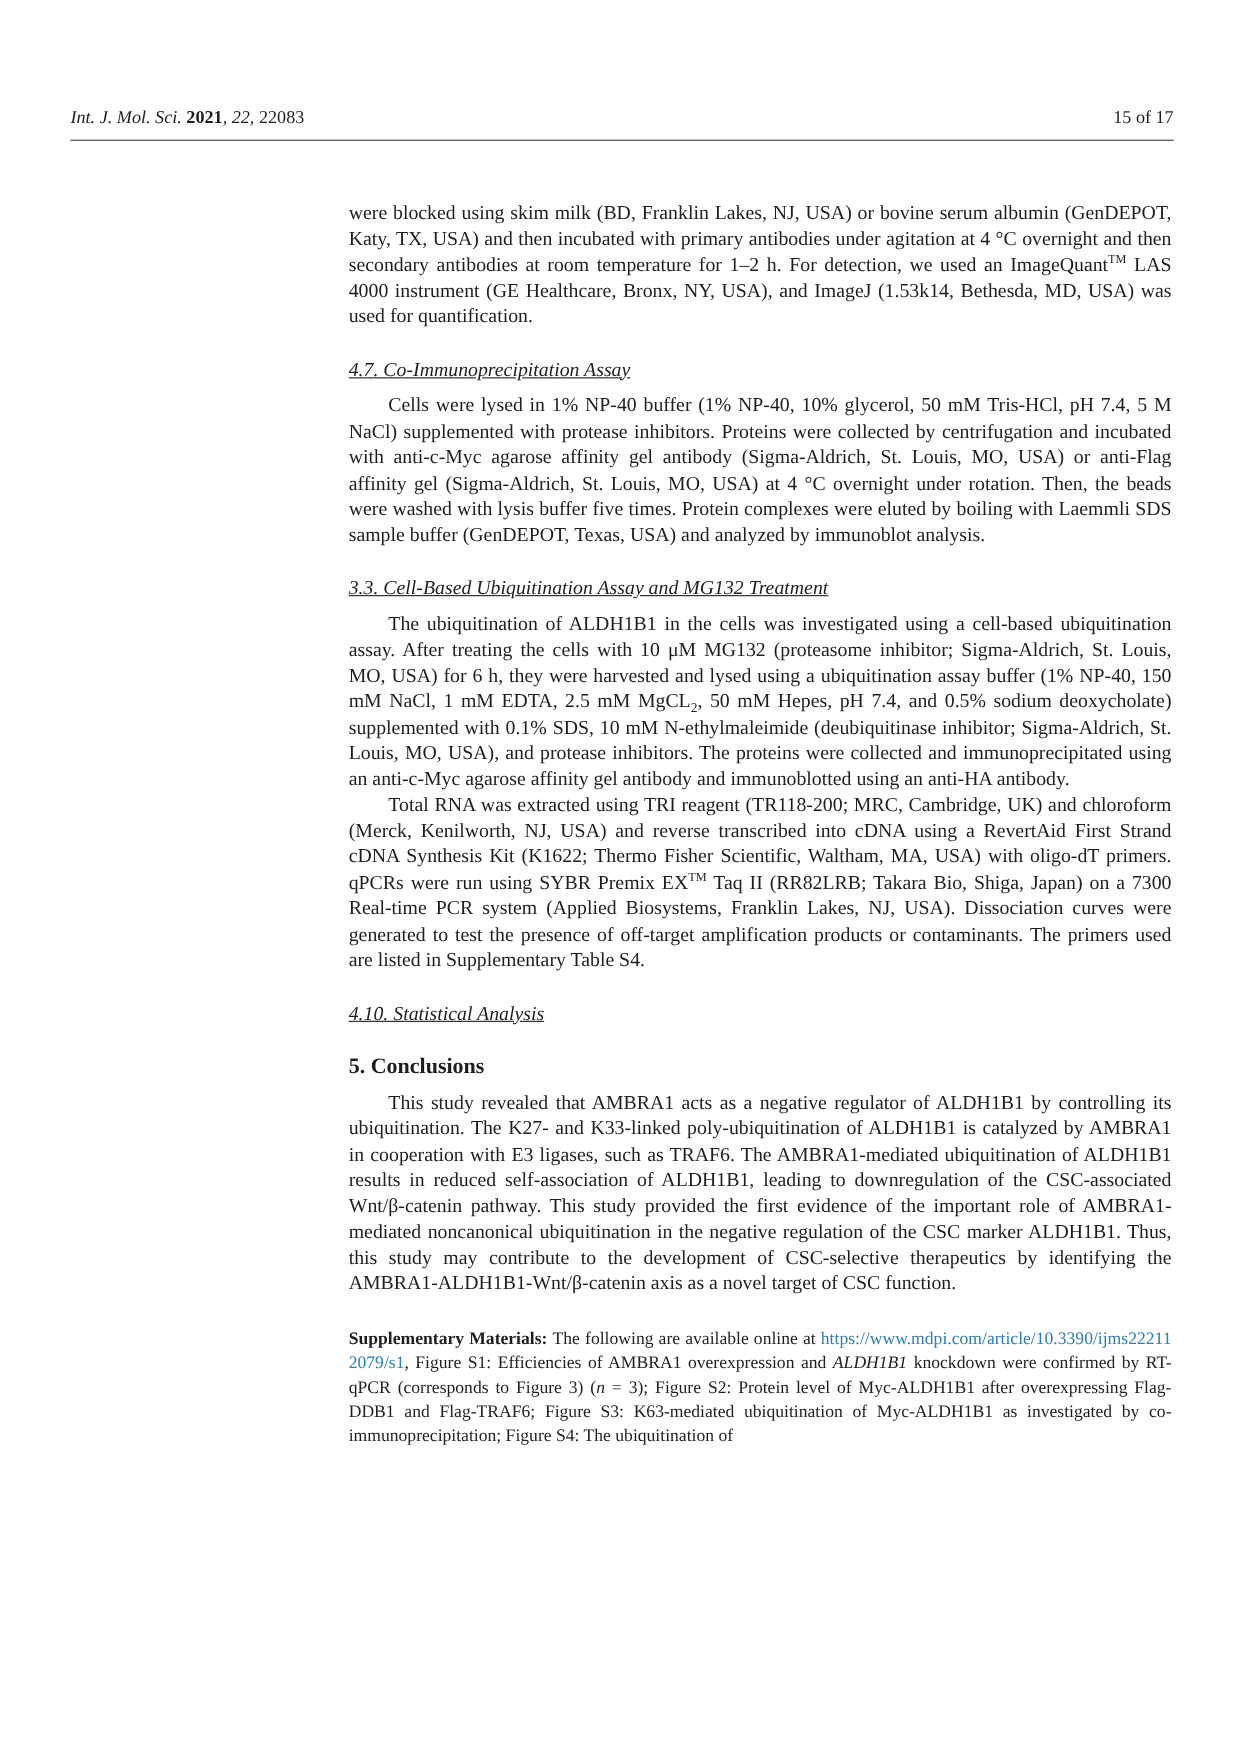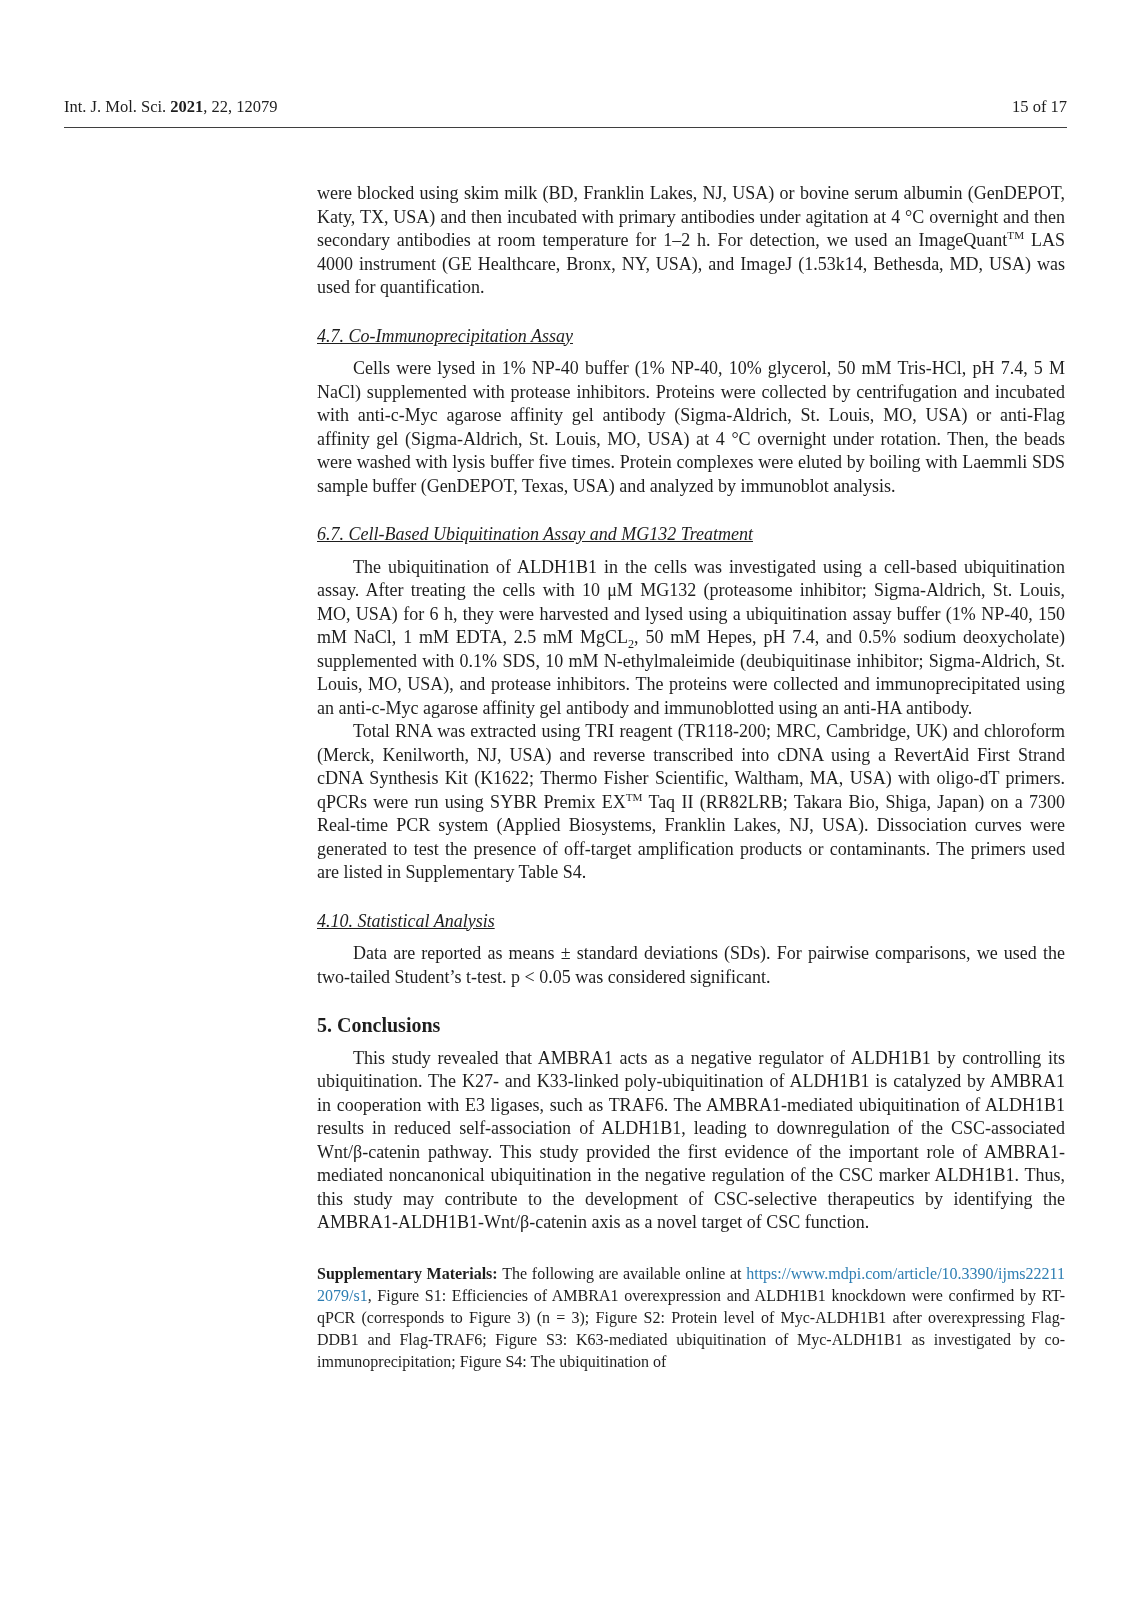--- a/index.html
+++ b/index.html
@@ -56,54 +56,53 @@
     text-align: left;
   }
   .supp {
     margin: 28px 0 0 0;
     font-size: 16px;
     line-height: 22px;
     text-align: justify;
   }
   .run-sup { vertical-align: super; font-size: 62%; line-height: 0; }
   .run-sub { vertical-align: sub; font-size: 68%; line-height: 0; }
-  .run-i { }
+  .run-i { font-style: italic; }
   .run-b { font-weight: bold; }
   a.run-link {
     color: var(--link, #2e7eb3);
     text-decoration: none;
     word-break: break-all;
   }
 </style>
 </head>
 <body>
 
 <div class="page">
 
   <div class="header">
-    <span><span class="run-i">Int. J. Mol. Sci. </span><span class="run-b">2021</span><span>, </span><span class="run-i">22</span><span>, 12079</span></span>
+    <span><span class="run-i">Int. J. Mol. Sci. </span><span class="run-b">2021</span><span>, </span><span class="run-i">22</span><span>, 22083</span></span>
     <span>15 of 17</span>
   </div>
 
   <hr class="rule">
 
   <div class="body-col">
 
     <p class="para"><span>were blocked using skim milk (BD, Franklin Lakes, NJ, USA) or bovine serum albumin (GenDEPOT, Katy, TX, USA) and then incubated with primary antibodies under agitation at 4 °C overnight and then secondary antibodies at room temperature for 1–2 h. For detection, we used an ImageQuant</span><span class="run-sup">TM</span><span> LAS 4000 instrument (GE Healthcare, Bronx, NY, USA), and ImageJ (1.53k14, Bethesda, MD, USA) was used for quantification.</span></p>
 
     <h2 class="sec"><span>4.7. Co-Immunoprecipitation Assay</span></h2>
     <p class="para indent"><span>Cells were lysed in 1% NP-40 buffer (1% NP-40, 10% glycerol, 50 mM Tris-HCl, pH 7.4, 5 M NaCl) supplemented with protease inhibitors. Proteins were collected by centrifugation and incubated with anti-c-Myc agarose affinity gel antibody (Sigma-Aldrich, St. Louis, MO, USA) or anti-Flag affinity gel (Sigma-Aldrich, St. Louis, MO, USA) at 4 °C overnight under rotation. Then, the beads were washed with lysis buffer five times. Protein complexes were eluted by boiling with Laemmli SDS sample buffer (GenDEPOT, Texas, USA) and analyzed by immunoblot analysis.</span></p>
 
-    <h2 class="sec"><span>6.7. Cell-Based Ubiquitination Assay and MG132 Treatment</span></h2>
+    <h2 class="sec"><span>3.3. Cell-Based Ubiquitination Assay and MG132 Treatment</span></h2>
     <p class="para indent"><span>The ubiquitination of ALDH1B1 in the cells was investigated using a cell-based ubiquitination assay. After treating the cells with 10 μM MG132 (proteasome inhibitor; Sigma-Aldrich, St. Louis, MO, USA) for 6 h, they were harvested and lysed using a ubiquitination assay buffer (1% NP-40, 150 mM NaCl, 1 mM EDTA, 2.5 mM MgCL</span><span class="run-sub">2</span><span>, 50 mM Hepes, pH 7.4, and 0.5% sodium deoxycholate) supplemented with 0.1% SDS, 10 mM N-ethylmaleimide (deubiquitinase inhibitor; Sigma-Aldrich, St. Louis, MO, USA), and protease inhibitors. The proteins were collected and immunoprecipitated using an anti-c-Myc agarose affinity gel antibody and immunoblotted using an anti-HA antibody.</span></p>
 
     <p class="para indent"><span>Total RNA was extracted using TRI reagent (TR118-200; MRC, Cambridge, UK) and chloroform (Merck, Kenilworth, NJ, USA) and reverse transcribed into cDNA using a RevertAid First Strand cDNA Synthesis Kit (K1622; Thermo Fisher Scientific, Waltham, MA, USA) with oligo-dT primers. qPCRs were run using SYBR Premix EX</span><span class="run-sup">TM</span><span> Taq II (RR82LRB; Takara Bio, Shiga, Japan) on a 7300 Real-time PCR system (Applied Biosystems, Franklin Lakes, NJ, USA). Dissociation curves were generated to test the presence of off-target amplification products or contaminants. The primers used are listed in Supplementary Table S4.</span></p>
 
     <h2 class="sec"><span>4.10. Statistical Analysis</span></h2>
-    <p class="para indent"><span>Data are reported as means ± standard deviations (SDs). For pairwise comparisons, we used the two-tailed Student’s </span><span class="run-i">t</span><span>-test. </span><span class="run-i">p</span><span> &lt; 0.05 was considered significant.</span></p>
 
     <h2 class="sec-bold"><span>5. Conclusions</span></h2>
     <p class="para indent"><span>This study revealed that AMBRA1 acts as a negative regulator of ALDH1B1 by controlling its ubiquitination. The K27- and K33-linked poly-ubiquitination of ALDH1B1 is catalyzed by AMBRA1 in cooperation with E3 ligases, such as TRAF6. The AMBRA1-mediated ubiquitination of ALDH1B1 results in reduced self-association of ALDH1B1, leading to downregulation of the CSC-associated Wnt/β-catenin pathway. This study provided the first evidence of the important role of AMBRA1-mediated noncanonical ubiquitination in the negative regulation of the CSC marker ALDH1B1. Thus, this study may contribute to the development of CSC-selective therapeutics by identifying the AMBRA1-ALDH1B1-Wnt/β-catenin axis as a novel target of CSC function.</span></p>
 
     <p class="supp"><span class="run-b">Supplementary Materials: </span><span>The following are available online at </span><a href="#" class="run-link">https://www.mdpi.com/article/10.3390/ijms222112079/s1</a><span>, Figure S1: Efficiencies of AMBRA1 overexpression and </span><span class="run-i">ALDH1B1</span><span> knockdown were confirmed by RT-qPCR (corresponds to Figure 3) (</span><span class="run-i">n</span><span> = 3); Figure S2: Protein level of Myc-ALDH1B1 after overexpressing Flag-DDB1 and Flag-TRAF6; Figure S3: K63-mediated ubiquitination of Myc-ALDH1B1 as investigated by co-immunoprecipitation; Figure S4: The ubiquitination of</span></p>
 
   </div>
 </div>
 
 </body></html>

